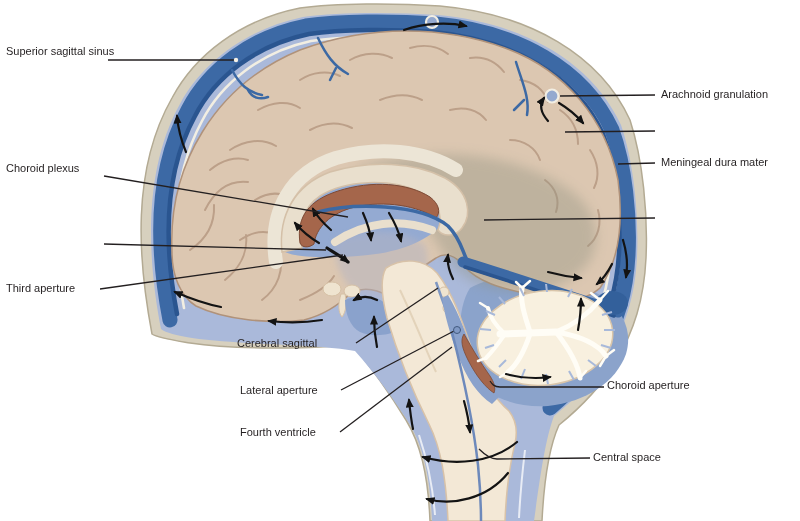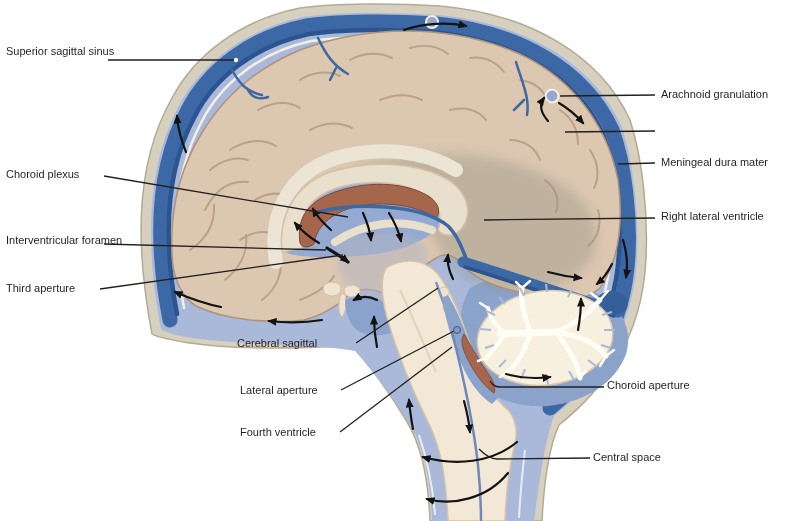--- a/index.html
+++ b/index.html
@@ -228,25 +228,23 @@
     <path d="M655,95 L560,96"></path>
     <path d="M655,131 L565,132"></path>
     <path d="M655,163 L618,164"></path>
     <path d="M655,218 L484,220"></path>
     <circle cx="236" cy="60" r="2.2" fill="#f4f1e8" stroke="none"></circle>
     <circle cx="457" cy="330" r="3.5" fill="#8099c5" stroke="#41597f" stroke-width="1"></circle>
   </g>
 </svg>
 
 <div class="lbl" style="left:6px;top:45px;width:112px">Superior sagittal sinus</div>
-<div class="lbl nowrap" style="left:6px;top:168px">Choroid plexus</div>
-<div class="lbl" style="left:6px;top:234px;width:130px">Interventricular foramen</div>
+<div class="lbl nowrap" style="left:6px;top:162px">Choroid plexus</div>
 <div class="lbl nowrap" style="left:6px;top:282px">Third aperture</div>
 <div class="lbl nowrap" style="left:237px;top:337px">Cerebral sagittal</div>
 <div class="lbl nowrap" style="left:240px;top:426px">Fourth ventricle</div>
 <div class="lbl nowrap" style="left:240px;top:384px">Lateral aperture</div>
 <div class="lbl nowrap" style="left:661px;top:88px">Arachnoid granulation</div>
 <div class="lbl nowrap" style="left:661px;top:156px">Meningeal dura mater</div>
-<div class="lbl nowrap" style="left:661px;top:210px">Right lateral ventricle</div>
 <div class="lbl nowrap" style="left:607px;top:379px">Choroid aperture</div>
 <div class="lbl nowrap" style="left:593px;top:451px">Central space</div>
 
 </div>
 
 </body></html>

